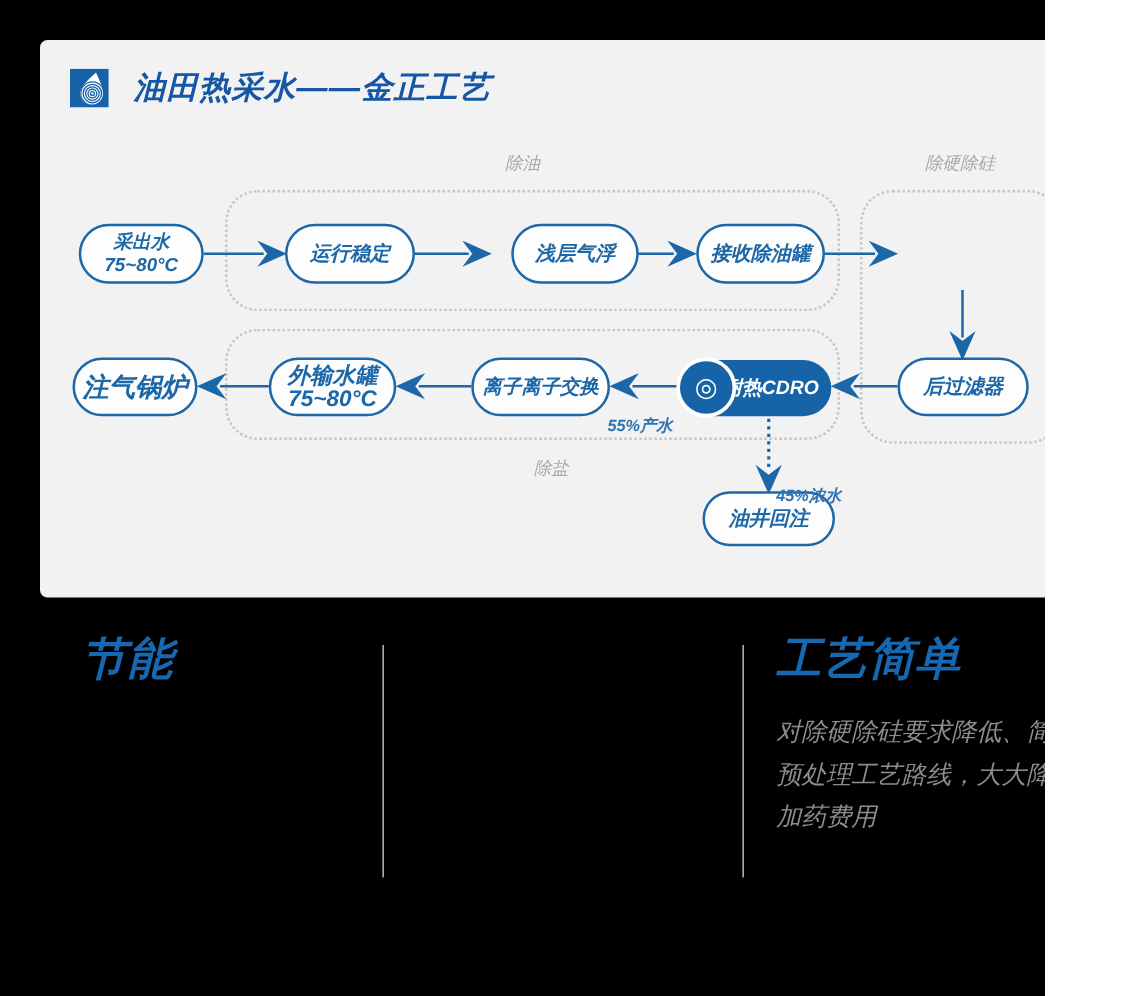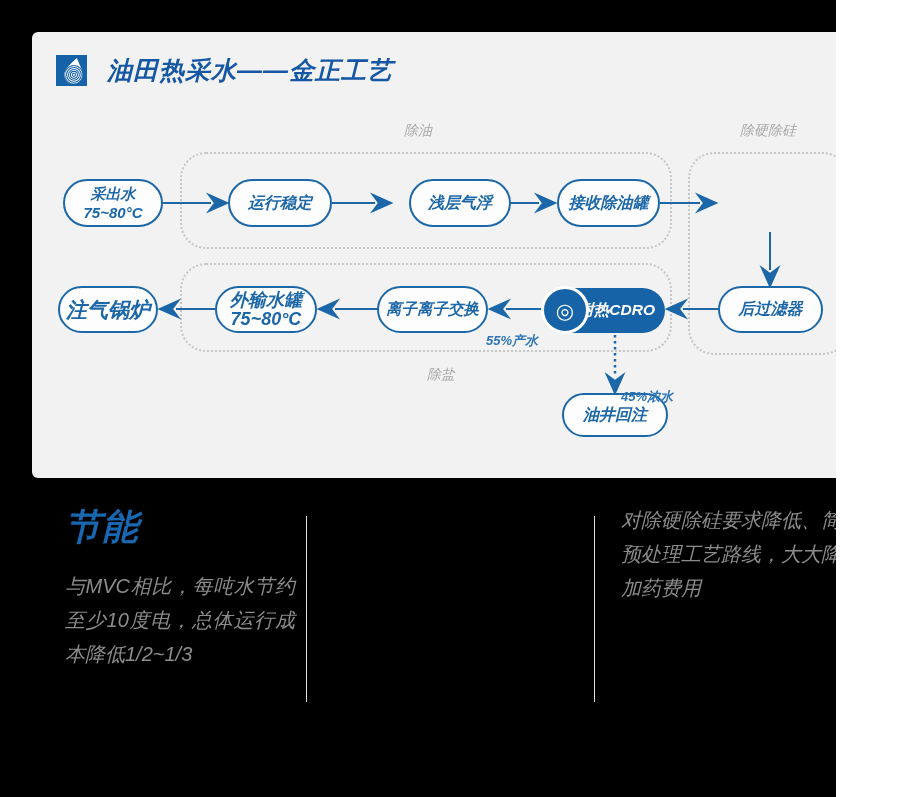--- a/index.html
+++ b/index.html
@@ -180,21 +180,21 @@
     <div class="node n-reinject">
       <span>油井回注</span>
     </div>
 
     <div class="flow-lbl lbl-product">55%产水</div>
     <div class="flow-lbl lbl-concentrate">45%浓水</div>
   </div>
 
   <div class="feature f1">
     <h2>节能</h2>
-    <p>与MVC相比，每吨水节约至少10度电，总体运行成本降低1/2~1/3</p>
   </div>
   <div class="vdivider vd1"></div>
   <div class="vdivider vd2"></div>
   <div class="feature f3">
+    <h2>工艺简单</h2>
     <p>对除硬除硅要求降低、简化预处理工艺路线，大大降低加药费用</p>
   </div>
 
 </div>
 
 </body></html>

